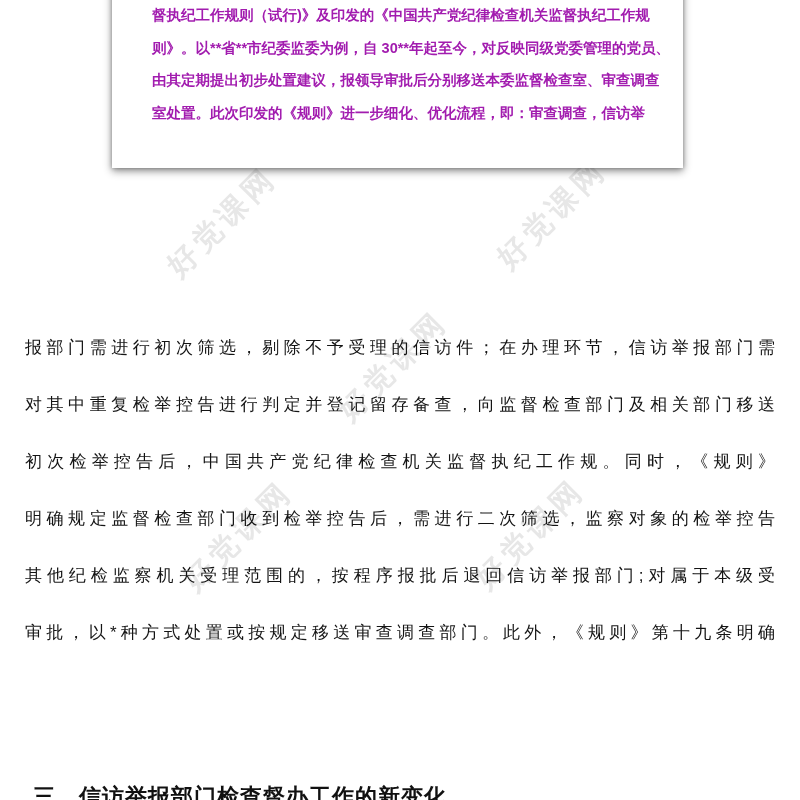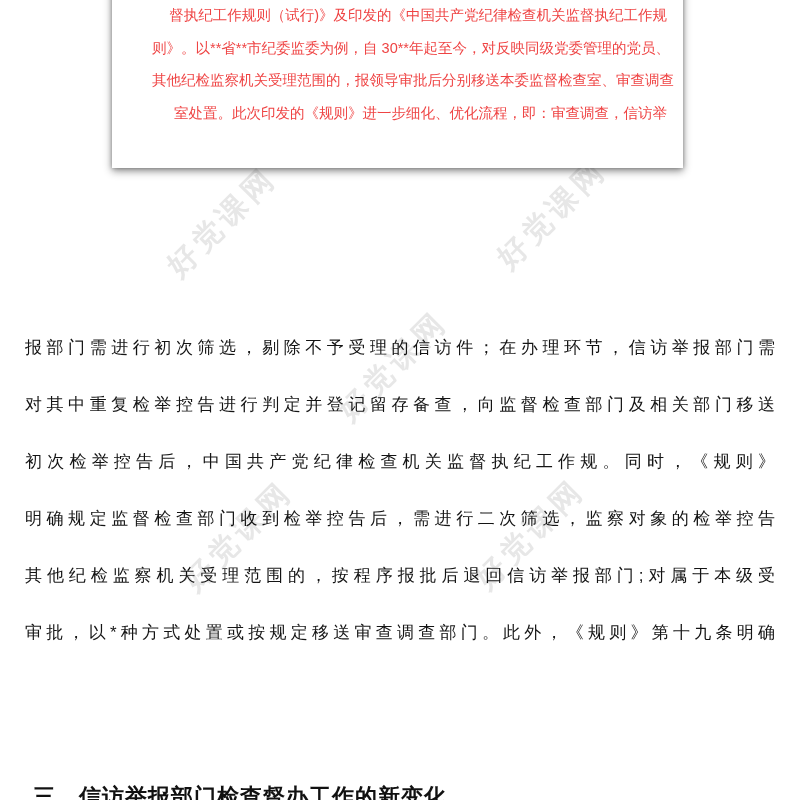--- a/index.html
+++ b/index.html
@@ -26,22 +26,22 @@
   .wm-e{left:530px;top:534px;}
 
   
   .preview-card{
     position:absolute;left:112px;top:-20px;width:571px;height:188px;
     background:#ffffff;z-index:3;box-sizing:border-box;
     padding:19px 16px 0 40px;
     box-shadow:0 3px 8px rgba(0,0,0,0.45), 0 0 4px rgba(0,0,0,0.28);
   }
   .card-line{
-    font-size:14.5px;line-height:32.5px;color:#ef4444;
-    white-space:nowrap;text-align:right;
+    font-size:14.5px;line-height:32.5px;color:#a21caf;
+    white-space:nowrap;text-align:left;font-weight:bold;
   }
 
   
   .body-text{
     position:absolute;left:25px;top:319px;width:750px;z-index:2;
   }
   .body-line{
     font-size:17px;line-height:57px;color:#141414;
     text-align:justify;text-align-last:justify;
   }
@@ -61,21 +61,21 @@
 
   <div class="watermark wm-a">好党课网</div>
   <div class="watermark wm-b">好党课网</div>
   <div class="watermark wm-c">好党课网</div>
   <div class="watermark wm-d">好党课网</div>
   <div class="watermark wm-e">好党课网</div>
 
   <div class="preview-card">
     <div class="card-line">督执纪工作规则（试行)》及印发的《中国共产党纪律检查机关监督执纪工作规</div>
     <div class="card-line">则》。以**省**市纪委监委为例，自 30**年起至今，对反映同级党委管理的党员、</div>
-    <div class="card-line">其他纪检监察机关受理范围的，报领导审批后分别移送本委监督检查室、审查调查</div>
+    <div class="card-line">由其定期提出初步处置建议，报领导审批后分别移送本委监督检查室、审查调查</div>
     <div class="card-line">室处置。此次印发的《规则》进一步细化、优化流程，即：审查调查，信访举</div>
   </div>
 
   <div class="body-text">
     <div class="body-line">报部门需进行初次筛选，剔除不予受理的信访件；在办理环节，信访举报部门需</div>
     <div class="body-line">对其中重复检举控告进行判定并登记留存备查，向监督检查部门及相关部门移送</div>
     <div class="body-line">初次检举控告后，中国共产党纪律检查机关监督执纪工作规。同时，《规则》</div>
     <div class="body-line">明确规定监督检查部门收到检举控告后，需进行二次筛选，监察对象的检举控告</div>
     <div class="body-line">其他纪检监察机关受理范围的，按程序报批后退回信访举报部门;对属于本级受</div>
     <div class="body-line">审批，以*种方式处置或按规定移送审查调查部门。此外，《规则》第十九条明确</div>

